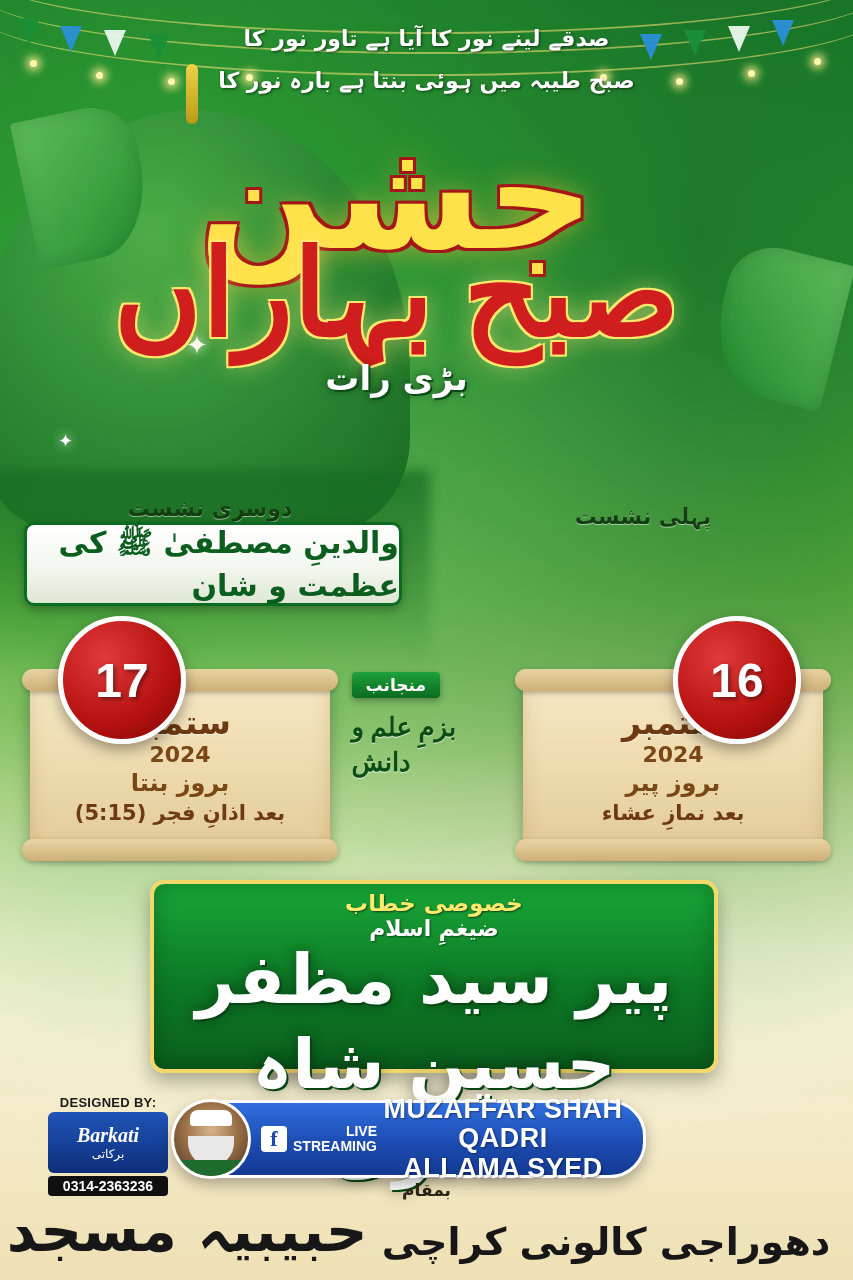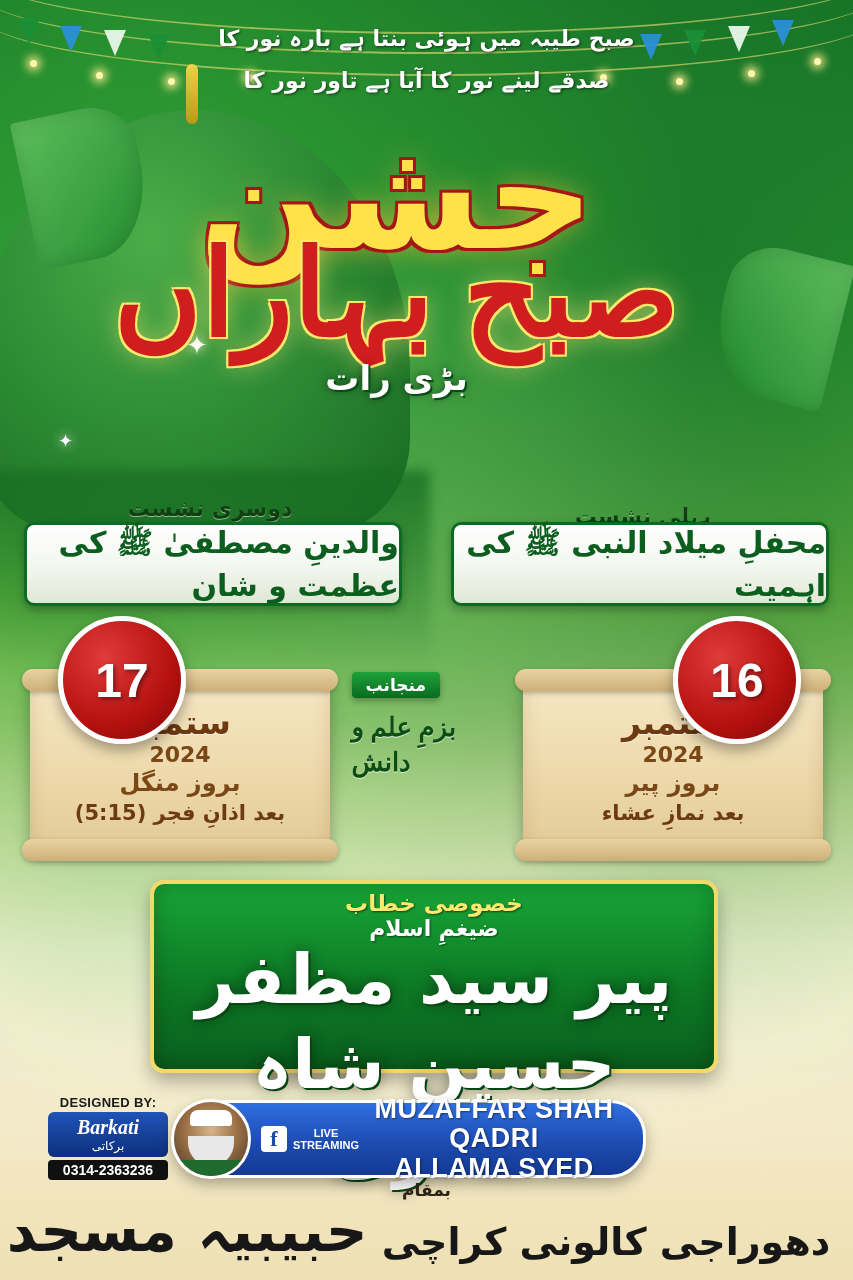--- a/index.html
+++ b/index.html
@@ -205,21 +205,21 @@
   
   .designer{
     position:absolute;left:48px;top:1095px;width:120px;text-align:center;
   }
   .designer .dtitle{
     font-family:"Liberation Sans", sans-serif;font-size:13px;font-weight:bold;color:#1b1b1b;
     letter-spacing:.3px;
   }
   .designer .dlogo{
     margin-top:2px;background:linear-gradient(180deg,#1f54b8,#0d2f7a);
-    border-radius:6px;padding:4px 0;color:#fff;
+    border-radius:6px;padding:12px 0;color:#fff;
   }
   .designer .dlogo .bk{font-family:"Liberation Serif", serif;font-size:20px;font-style:italic;font-weight:bold;}
   .designer .dlogo .ur{font-family:"DejaVu Sans", sans-serif;font-size:12px;}
   .designer .dphone{
     margin-top:3px;background:#101010;color:#fff;border-radius:4px;
     font-family:"Liberation Sans", sans-serif;font-size:14px;font-weight:bold;padding:2px 0;
   }
   
   .livebar{
     position:absolute;left:172px;top:1100px;width:468px;height:72px;
@@ -235,22 +235,22 @@
   }
   .avatar .cap{position:absolute;left:16px;top:8px;width:42px;height:16px;background:#ffffff;border-radius:8px 8px 3px 3px;}
   .avatar .beard{position:absolute;left:14px;top:34px;width:46px;height:30px;background:#e8e8e8;border-radius:0 0 24px 24px;}
   .avatar .body{position:absolute;left:4px;top:58px;width:66px;height:20px;background:#1f6b2e;}
   .fbicon{
     margin-left:86px;width:26px;height:26px;border-radius:4px;background:#ffffff;
     color:#1b49ad;font-family:"Liberation Serif", serif;font-weight:bold;font-size:22px;
     display:flex;align-items:center;justify-content:center;line-height:1;
   }
   .livetxt{
-    margin-left:6px;font-family:"Liberation Sans", sans-serif;font-size:11px;font-weight:bold;
-    color:#ffffff;line-height:1.1;text-align:center;
+    margin-left:6px;font-family:"Liberation Sans", sans-serif;font-size:14px;font-weight:bold;
+    color:#ffffff;line-height:1.1;text-align:right;
   }
   .speakerline{
     flex:1;text-align:center;padding-right:14px;
     font-family:"Liberation Sans", sans-serif;font-weight:bold;color:#ffffff;
     font-size:27px;line-height:1.08;letter-spacing:.5px;
     text-shadow:1px 1px 2px rgba(0,0,0,.45);
   }
   
   .venue{
     position:absolute;left:0;bottom:16px;width:853px;text-align:center;direction:rtl;
@@ -304,35 +304,32 @@
 
   <div class="dome"></div>
   <div class="dome-base"></div>
   <div class="sparkle" style="left:186px;top:330px;">✦</div>
   <div class="sparkle" style="left:58px;top:430px;font-size:18px;">✦</div>
   <div class="sideflag" style="left:24px;top:110px;transform:rotate(-12deg);"></div>
   <div class="sideflag" style="right:14px;top:250px;transform:rotate(14deg) scaleX(-1);"></div>
   <div class="ghost-arch"></div>
 
   <div class="couplet">
+    <div>صدقے لینے نور کا آیا ہے تاور نور کا</div>
     <div>صبح طیبہ میں ہوئی بنتا ہے بارہ نور کا</div>
-    <div>صدقے لینے نور کا آیا ہے تاور نور کا</div>
   </div>
 
   <div class="title-block">
     <div class="title-main">جشن</div>
     <div class="title-sub">صبح بہاراں</div>
     <div class="title-tag">بڑی رات</div>
   </div>
 
   <div class="sessions">
     <div class="session-label" style="right:24px;margin-top:8px;">پہلی نشست</div>
-    <div class="session session-right">
-      <div class="stext">محفلِ میلاد النبی ﷺ کی اہمیت</div>
-    </div>
     <div class="session-label" style="left:24px;">دوسری نشست</div>
     <div class="session session-left">
       <div class="stext">والدینِ مصطفیٰ ﷺ کی عظمت و شان</div>
     </div>
   </div>
 
   <div class="scrolls">
 
     <div class="scroll scroll-right">
       <div class="scroll-inner">
@@ -341,21 +338,21 @@
         <div class="s-day">بروز پیر</div>
         <div class="s-time">بعد نمازِ عشاء</div>
       </div>
     </div>
     <div class="datebadge badge-right">16</div>
 
     <div class="scroll scroll-left">
       <div class="scroll-inner">
         <div class="s-month">ستمبر</div>
         <div class="s-year">2024</div>
-        <div class="s-day">بروز منگل</div>
+        <div class="s-day">بروز بنتا</div>
         <div class="s-time">بعد اذانِ فجر (5:15)</div>
       </div>
     </div>
     <div class="datebadge badge-left">17</div>
 
     <div class="centre-tag">
       <div class="ribbon">منجانب</div>
       <div class="ctext">بزمِ علم و دانش</div>
     </div>
   </div>

